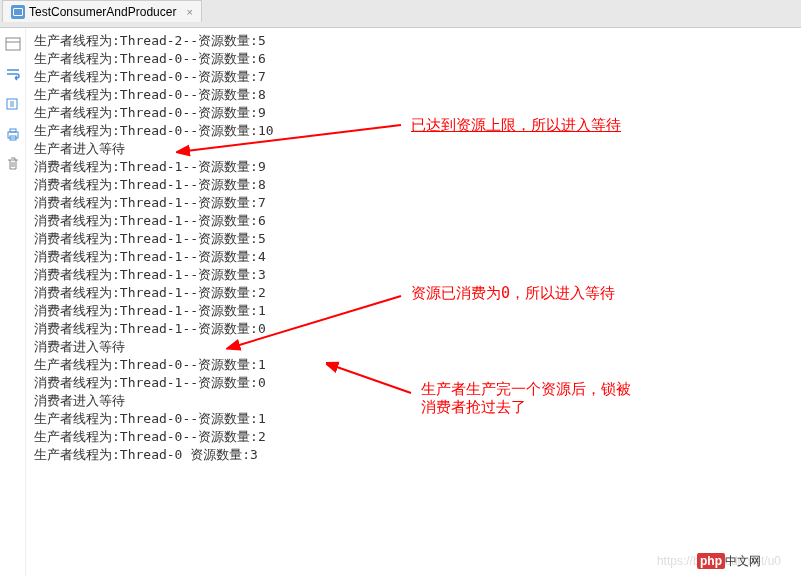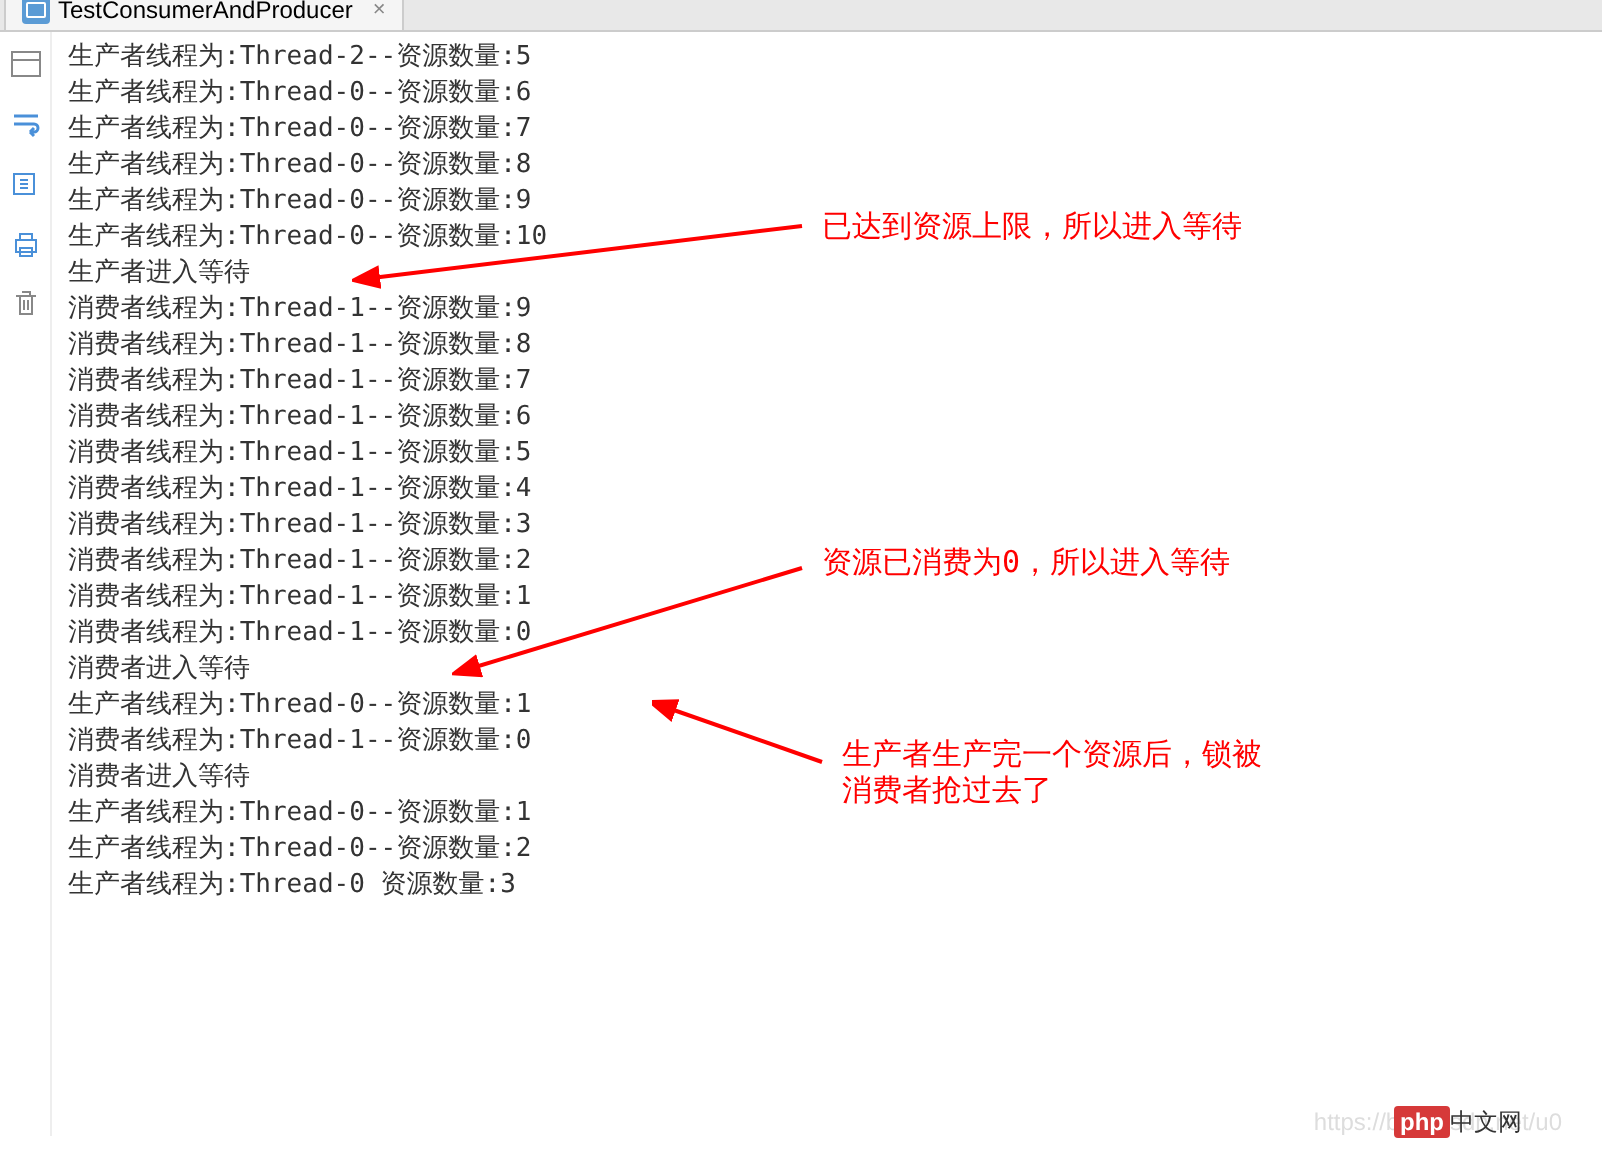--- a/index.html
+++ b/index.html
@@ -1,17 +1,17 @@
 <!DOCTYPE html>
 <html><head>
 <meta charset="utf-8">
 <style>
 * { margin: 0; padding: 0; box-sizing: border-box; }
 body { font-family: "Microsoft YaHei", Arial, sans-serif; font-size: 13px; background: #fff; width: 801px; height: 576px; overflow: hidden; position: relative; }
-.tab-bar { background: #e8e8e8; height: 16px; display: flex; align-items: flex-end; border-bottom: 1px solid #ccc; }
+.tab-bar { background: #e8e8e8; height: 28px; display: flex; align-items: flex-start; border-bottom: 1px solid #ccc; }
 .tab { background: #f5f5f5; border: 1px solid #ccc; border-bottom: none; padding: 2px 8px; display: flex; align-items: center; gap: 4px; font-size: 12px; height: 22px; margin-left: 2px; }
 .tab-icon { width: 14px; height: 14px; background: #5b9bd5; border-radius: 2px; display: inline-flex; align-items: center; justify-content: center; }
 .tab-icon::before { content: ""; width: 8px; height: 6px; border: 1px solid #fff; border-radius: 1px; }
 .tab-close { color: #888; margin-left: 6px; font-size: 11px; cursor: pointer; }
 .main { display: flex; height: calc(100% - 24px); }
 .gutter { width: 26px; background: #fff; border-right: 1px solid #eee; display: flex; flex-direction: column; align-items: center; gap: 14px; padding-top: 8px; }
 .gutter-icon { width: 16px; height: 16px; }
 .console { flex: 1; padding: 4px 8px; line-height: 18px; color: #333; font-size: 13px; position: relative; font-family: "Microsoft YaHei", monospace; }
 .console .line { white-space: nowrap; height: 18px; }
 .annotation { position: absolute; color: #ff0000; font-size: 15px; font-weight: 400; }
@@ -84,21 +84,21 @@
     <div class="line">生产者线程为:Thread-0   资源数量:3</div>
 
     <svg class="arrow" style="left:150px; top:85px; width:230px; height:45px;">
       <defs>
           <marker id="ah1" markerWidth="10" markerHeight="10" refX="2" refY="3" orient="auto">
             <path d="M0,0 L0,6 L8,3 z" fill="#ff0000"></path>
           </marker>
         </defs>
       <line x1="225" y1="12" x2="10" y2="38" stroke="#ff0000" stroke-width="2" marker-end="url(#ah1)"></line>
     </svg>
-    <div class="annotation" style="left:385px; top:88px;">已达到资源上限，所以进入等待</div>
+    <div class="annotation" style="left:385px; top:88px;text-decoration:underline;">已达到资源上限，所以进入等待</div>
 
     <svg class="arrow" style="left:200px; top:258px; width:180px; height:70px;">
       <defs>
           <marker id="ah2" markerWidth="10" markerHeight="10" refX="2" refY="3" orient="auto">
             <path d="M0,0 L0,6 L8,3 z" fill="#ff0000"></path>
           </marker>
         </defs>
       <line x1="175" y1="10" x2="10" y2="60" stroke="#ff0000" stroke-width="2" marker-end="url(#ah2)"></line>
     </svg>
     <div class="annotation" style="left:385px; top:256px;">资源已消费为0，所以进入等待</div>

